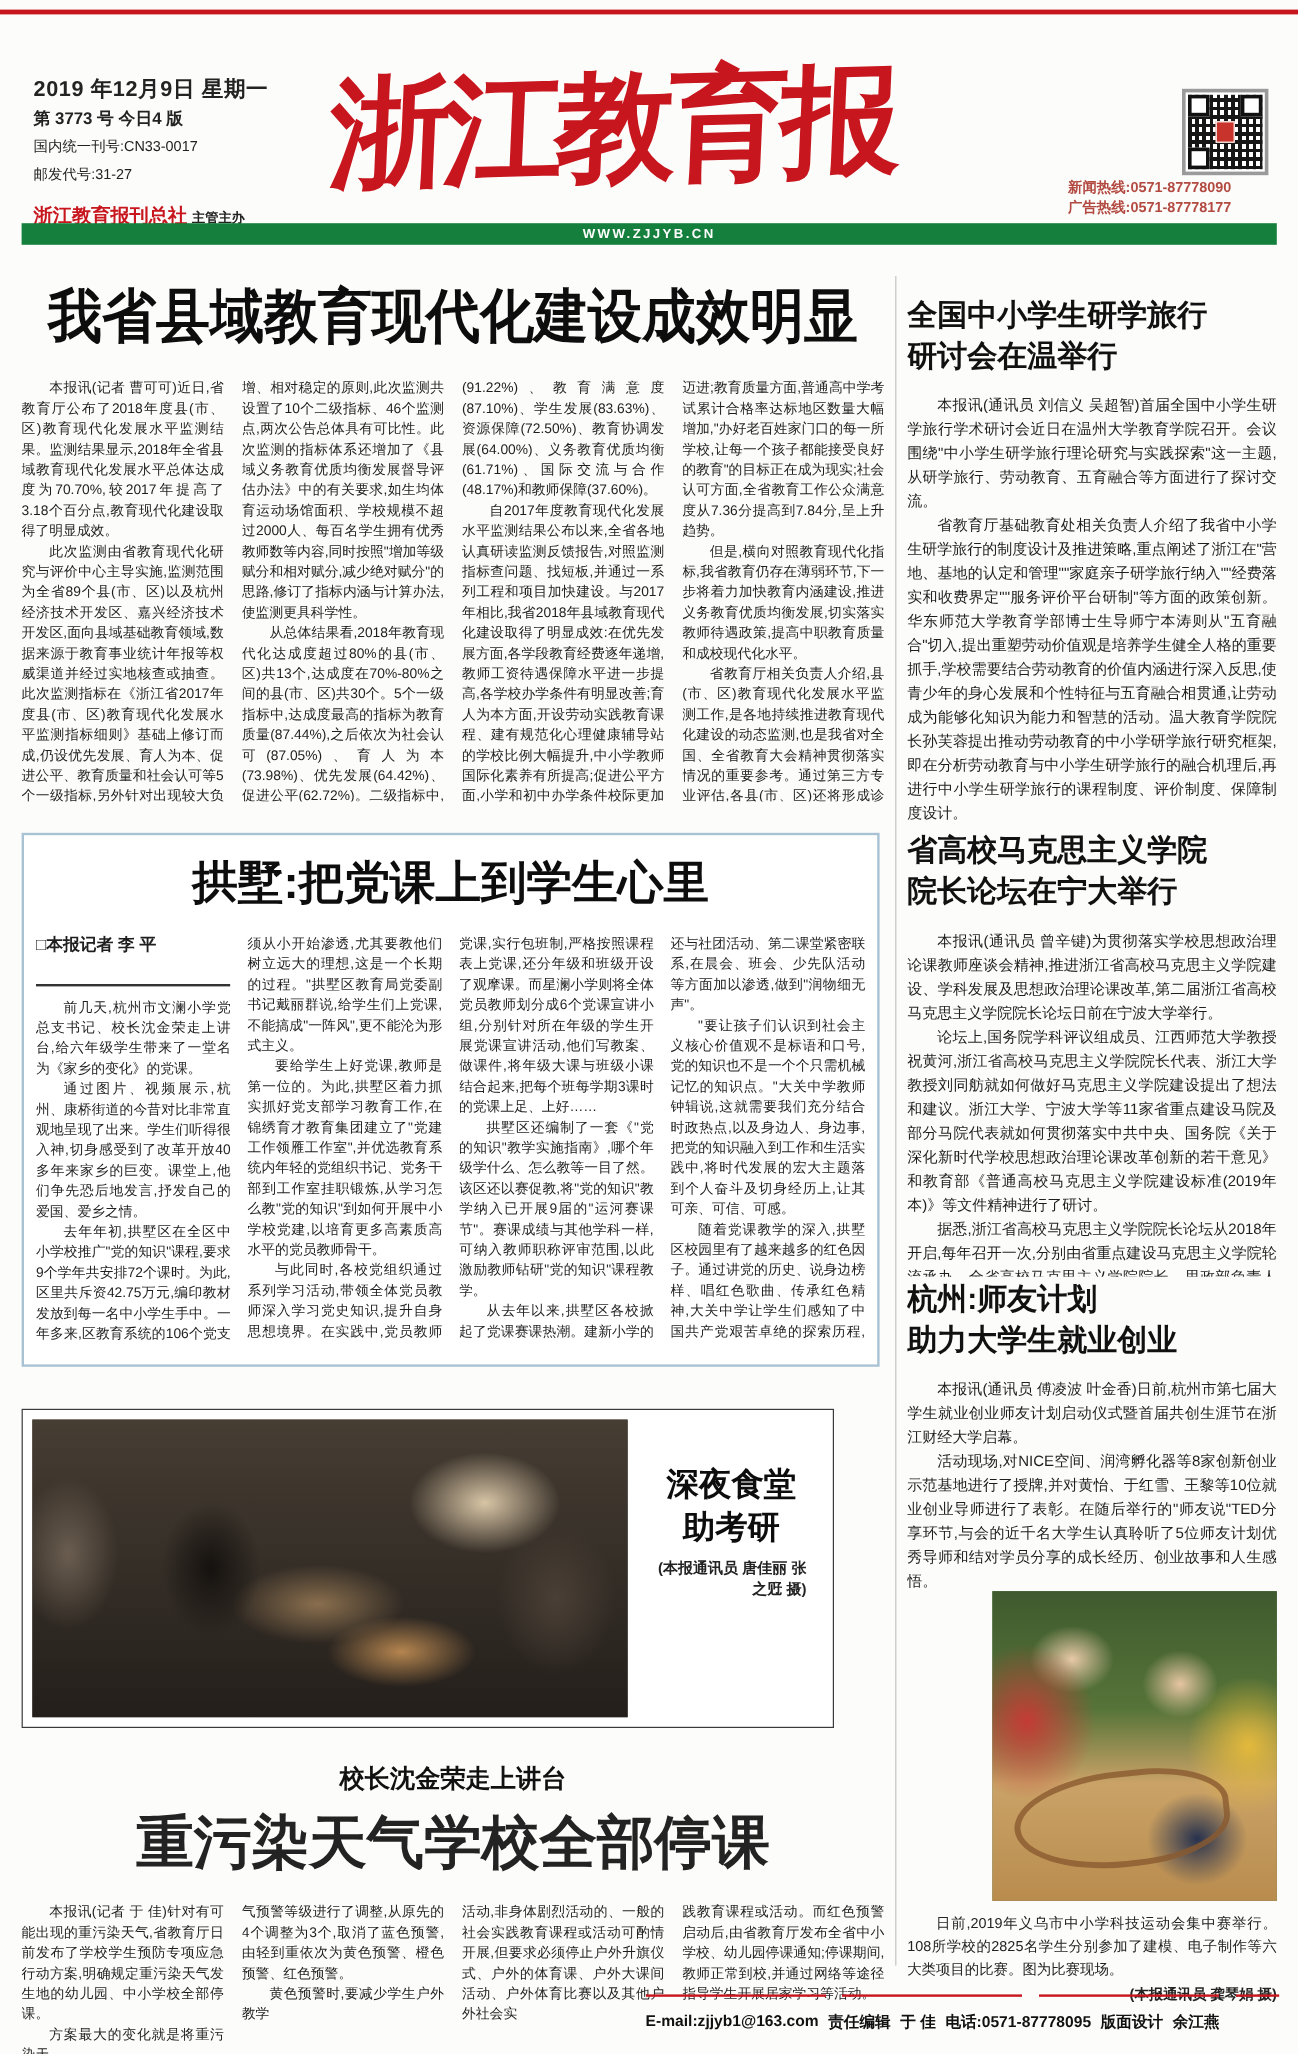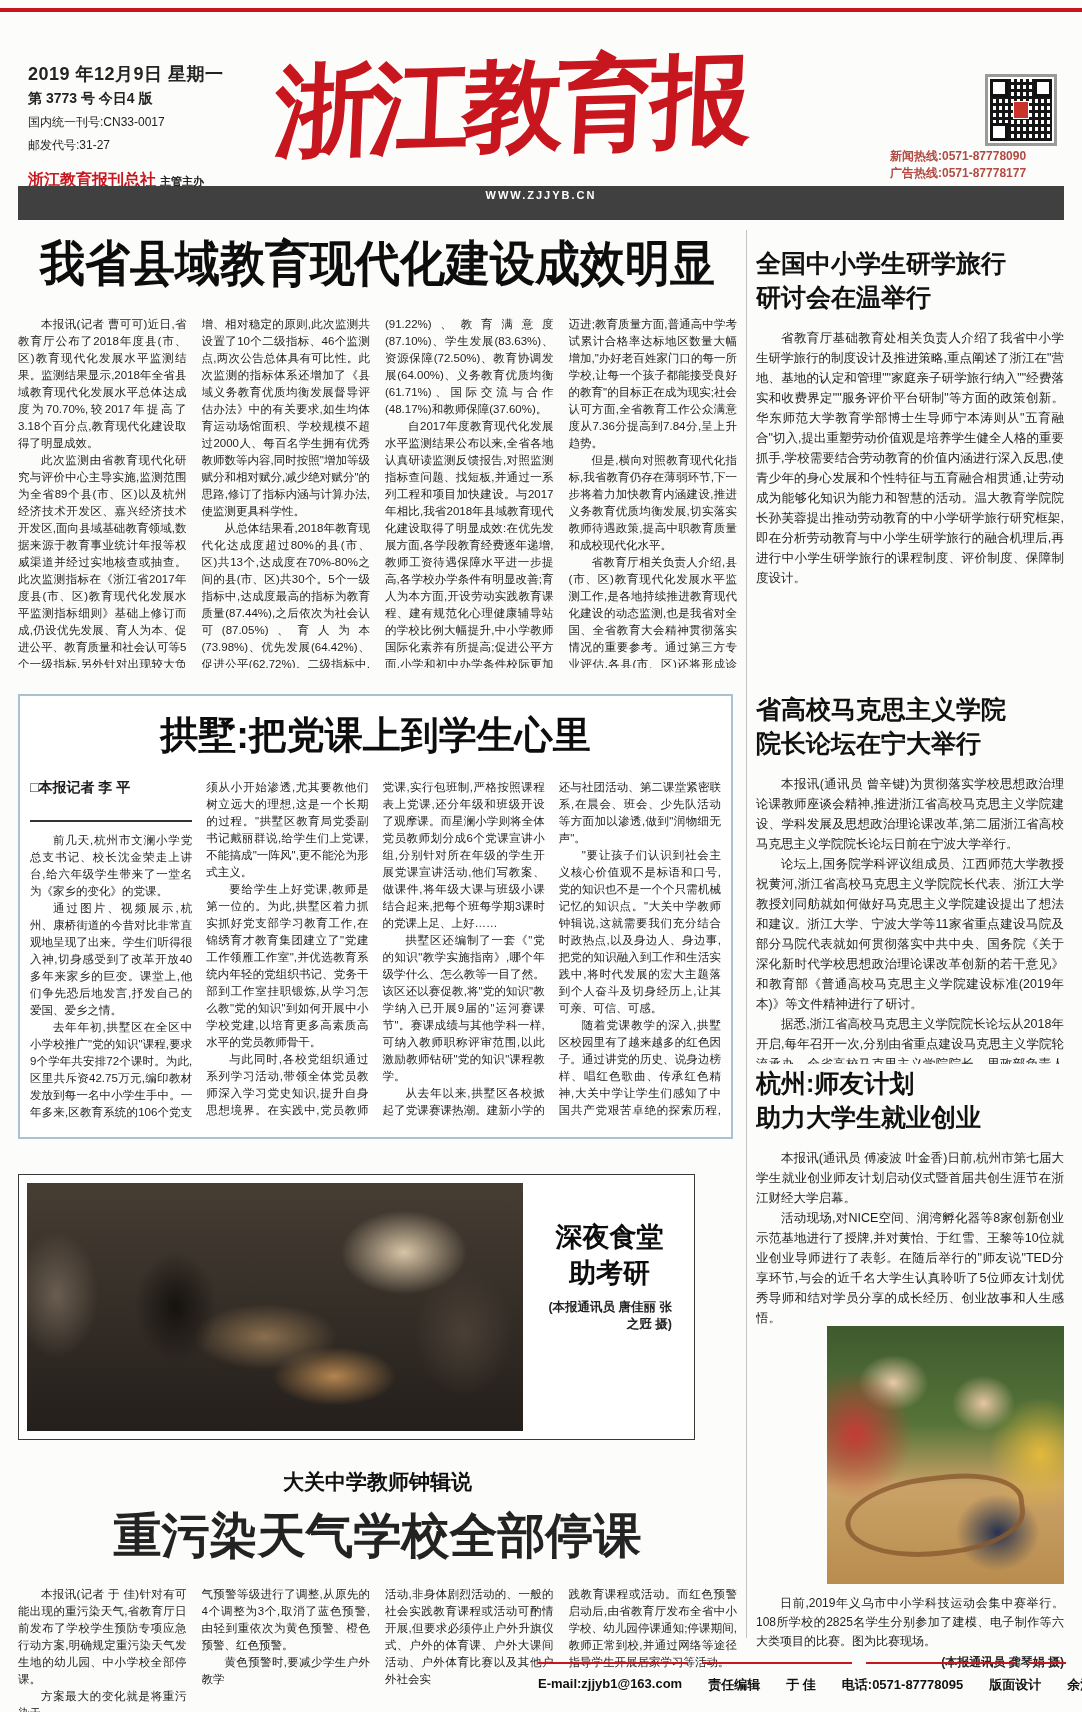--- a/index.html
+++ b/index.html
@@ -24,21 +24,21 @@
     transform:rotate(-1.5deg) skewX(-4deg);}
   #qr{left:985px;top:74px;width:62px;height:62px;border:3px solid #9a9a9a;background:#fff;padding:2px;}
   #qr .qr-pat{width:100%;height:100%;position:relative;
     background-image:
       repeating-linear-gradient(0deg,#161616 0 3px,transparent 3px 7px),
       repeating-linear-gradient(90deg,#161616 0 3px,#fff 3px 6px);}
   .qr-eye{position:absolute;width:12px;height:12px;border:3px solid #111;background:#fff;}
   .qr-eye.tl{left:0;top:0;} .qr-eye.tr{right:0;top:0;} .qr-eye.bl{left:0;bottom:0;}
   .qr-logo{position:absolute;left:23px;top:22px;width:14px;height:16px;background:#c8342c;border:1px solid #fff;}
   #hotlines{left:890px;top:148px;width:180px;font-size:12px;font-weight:bold;color:#b34a42;line-height:17px;}
-  #banner{left:18px;top:186px;width:1046px;height:34px;background:#404040;color:#fff;
+  #banner{left:18px;top:186px;width:1046px;height:18px;background:#15803d;color:#fff;
     text-align:center;font-size:11px;letter-spacing:2px;line-height:18px;font-weight:bold;}
   
   #divider-v{left:746px;top:230px;width:1px;height:1408px;background:#c4c4c4;}
   #left-region{left:18px;top:226px;width:719px;height:1486px;}
   #right-region{left:756px;top:226px;width:308px;height:1440px;}
   
   #lead{left:0;top:0;width:719px;}
   .kicker{ text-align:center;font-size:26px;font-weight:bold;color:#111;}
   #lead-headline{text-align:center;font-size:45px;font-weight:900;color:#0d0d0d;
     letter-spacing:0px;margin-top:8px;transform:scaleY(1.08);}
@@ -93,21 +93,21 @@
       linear-gradient(180deg,#3f5a2e 0%,#567439 38%,#caa267 62%,#b98c4e 100%);}
   #sports-track{position:absolute;left:18px;top:150px;width:170px;height:70px;border:5px solid #8a5a30;
     border-radius:50% 40% 45% 50%;transform:rotate(-6deg);opacity:.8;}
   #sports-caption{position:absolute;left:0;top:1368px;width:308px;font-size:12px;line-height:19px;
     text-align:justify;}
   #sports-caption .cap{text-indent:2em;margin:0;}
   #sports-credit{text-align:right;font-weight:bold;margin-top:2px;}
   
   #footer{left:538px;top:1662px;width:528px;}
   #footer-rule{height:2px;background:repeating-linear-gradient(90deg,#c8161e 0 150px,transparent 150px 164px);}
-  #footer-text{margin-top:12px;font-size:13px;font-weight:bold;color:#111;display:flex;gap:26px;white-space:nowrap;}
+  #footer-text{margin-top:12px;font-size:13px;font-weight:bold;color:#111;display:flex;gap:8px;white-space:nowrap;}
 </style>
 </head>
 <body>
 
 <div class="abs" id="top-rule"></div>
 
 <div class="abs" id="head-info">
   <div class="date-line">2019 年12月9日  星期一</div>
   <div class="issue-line">第 3773 号  今日4 版</div>
   <div class="small-line">国内统一刊号:CN33-0017</div>
@@ -191,21 +191,21 @@
 
   <div class="abs" id="canteen">
     <div id="canteen-photo"></div>
     <div id="canteen-panel">
       <div id="canteen-title">深夜食堂助考研</div>
       <div id="canteen-credit">(本报通讯员  唐佳丽  张之觃  摄)</div>
     </div>
   </div>
 
   <div class="abs" id="smog">
-    <div class="kicker">大关中学教师钟辑说</div>
+    <div class="kicker">校长沈金荣走上讲台</div>
     <div id="smog-headline">重污染天气学校全部停课</div>
     <div class="col-row">
       <div class="body-col">
           <p>本报讯(记者 于 佳)针对有可能出现的重污染天气,省教育厅日前发布了学校学生预防专项应急行动方案,明确规定重污染天气发生地的幼儿园、中小学校全部停课。</p>
           <p>方案最大的变化就是将重污染天</p>
         </div>
       <div class="body-col cont">
           <p>气预警等级进行了调整,从原先的4个调整为3个,取消了蓝色预警,由轻到重依次为黄色预警、橙色预警、红色预警。</p>
           <p>黄色预警时,要减少学生户外教学</p>
         </div>
@@ -219,20 +219,21 @@
   </div>
 
 </div>
 
 <div class="abs" id="right-region">
 
   <div class="r-art" id="art-research">
     <div class="r-title">全国中小学生研学旅行
 研讨会在温举行</div>
     <div class="r-body">
+        <p>本报讯(通讯员 刘信义 吴超智)首届全国中小学生研学旅行学术研讨会近日在温州大学教育学院召开。会议围绕"中小学生研学旅行理论研究与实践探索"这一主题,从研学旅行、劳动教育、五育融合等方面进行了探讨交流。</p>
         <p>省教育厅基础教育处相关负责人介绍了我省中小学生研学旅行的制度设计及推进策略,重点阐述了浙江在"营地、基地的认定和管理""家庭亲子研学旅行纳入""经费落实和收费界定""服务评价平台研制"等方面的政策创新。华东师范大学教育学部博士生导师宁本涛则从"五育融合"切入,提出重塑劳动价值观是培养学生健全人格的重要抓手,学校需要结合劳动教育的价值内涵进行深入反思,使青少年的身心发展和个性特征与五育融合相贯通,让劳动成为能够化知识为能力和智慧的活动。温大教育学院院长孙芙蓉提出推动劳动教育的中小学研学旅行研究框架,即在分析劳动教育与中小学生研学旅行的融合机理后,再进行中小学生研学旅行的课程制度、评价制度、保障制度设计。</p>
       </div>
   </div>
 
   <div class="r-art" id="art-marx">
     <div class="r-title">省高校马克思主义学院
 院长论坛在宁大举行</div>
     <div class="r-body">
         <p>本报讯(通讯员 曾辛键)为贯彻落实学校思想政治理论课教师座谈会精神,推进浙江省高校马克思主义学院建设、学科发展及思想政治理论课改革,第二届浙江省高校马克思主义学院院长论坛日前在宁波大学举行。</p>
         <p>论坛上,国务院学科评议组成员、江西师范大学教授祝黄河,浙江省高校马克思主义学院院长代表、浙江大学教授刘同舫就如何做好马克思主义学院建设提出了想法和建议。浙江大学、宁波大学等11家省重点建设马院及部分马院代表就如何贯彻落实中共中央、国务院《关于深化新时代学校思想政治理论课改革创新的若干意见》和教育部《普通高校马克思主义学院建设标准(2019年本)》等文件精神进行了研讨。</p>

